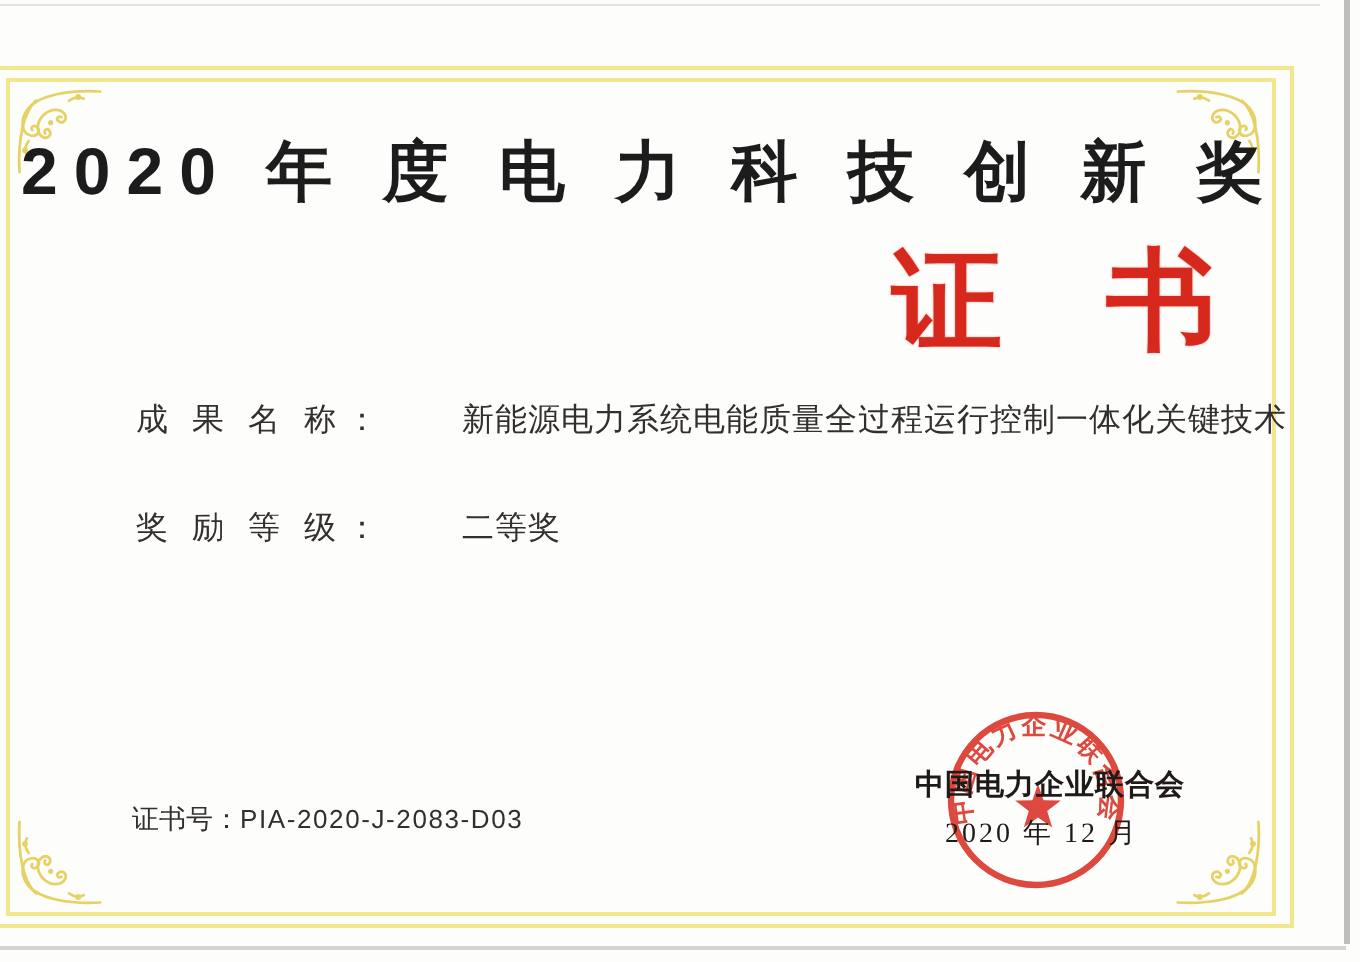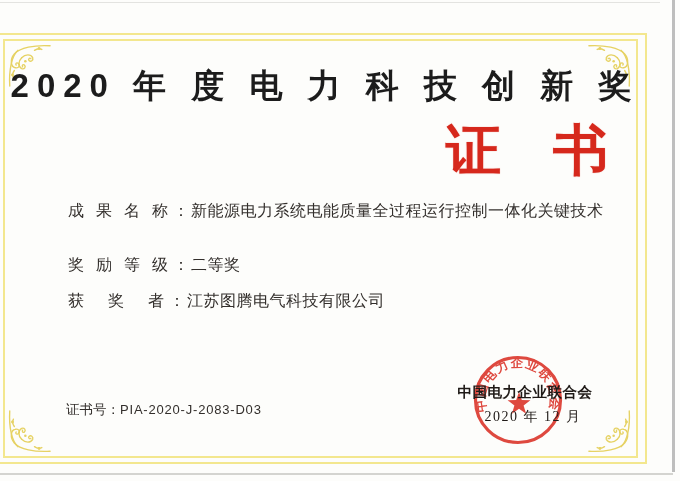--- a/index.html
+++ b/index.html
@@ -33,31 +33,31 @@
     white-space:nowrap;
   }
   .subtitle{
     position:absolute;left:0;right:20px;top:114px;text-align:right;
     font-weight:700;font-size:55px;letter-spacing:52px;color:var(--red-subtitle);
     white-space:nowrap;text-shadow:0 0 1px rgba(214,40,28,.6);
   }
   .field{position:absolute;left:68px;width:580px;font-size:16px;color:var(--body);white-space:nowrap;line-height:26px;}
   .field .lbl{letter-spacing:4px;}
   .field .colon{margin:0 2px 0 1px;}
-  .field .val{letter-spacing:.5px;}
+  .field .val{letter-spacing:.5px;margin-left:40px;}
   .f1{top:198px;} .f2{top:252px;} .f3{top:288px;}
   .certno{position:absolute;left:66px;top:401px;font-size:13.5px;color:var(--body);white-space:nowrap;}
   .certno .no{font-family:"Liberation Sans","DejaVu Sans",sans-serif;letter-spacing:.8px;font-size:13px;margin-top:13px;}
   .issuer{
     position:absolute;left:450px;top:383px;width:150px;text-align:center;
     font-size:14.5px;font-weight:600;color:var(--issuer-ink);letter-spacing:.5px;
     z-index:3;white-space:nowrap;
   }
   .issue-date{
-    position:absolute;left:458px;top:408px;width:150px;text-align:center;
+    position:absolute;left:446px;top:408px;width:150px;text-align:center;
     font-size:14px;color:var(--issuer-ink);letter-spacing:1.5px;z-index:3;white-space:nowrap;
   }
   .seal{position:absolute;left:472px;top:354px;width:92px;height:92px;z-index:2;opacity:.92;}
   .seal text{font-family:"Liberation Serif","DejaVu Serif",serif;font-weight:700;}
 </style>
 </head>
 <body>
 
 <div class="stage">
 
@@ -131,23 +131,20 @@
 
   <div class="title">2020 年 度 电 力 科 技 创 新 奖</div>
   <div class="subtitle">证书</div>
 
   <div class="field f1">
     <span class="lbl">成 果 名 称</span><span class="colon">：</span><span class="val">新能源电力系统电能质量全过程运行控制一体化关键技术</span>
   </div>
   <div class="field f2">
     <span class="lbl">奖 励 等 级</span><span class="colon">：</span><span class="val">二等奖</span>
   </div>
-  <div class="field f3">
-    <span class="lbl">获　奖　者</span><span class="colon">：</span><span class="val">江苏图腾电气科技有限公司</span>
-  </div>
 
   <div class="certno">
     <span>证书号：</span><span class="no">PIA-2020-J-2083-D03</span>
   </div>
 
   <div class="issuer">中国电力企业联合会</div>
   <div class="issue-date">2020 年 12 月</div>
 
   <svg class="seal" viewBox="0 0 92 92">
     <circle cx="46" cy="46" r="42.5" fill="none" stroke="var(--red-seal)" stroke-width="3.2"></circle>

